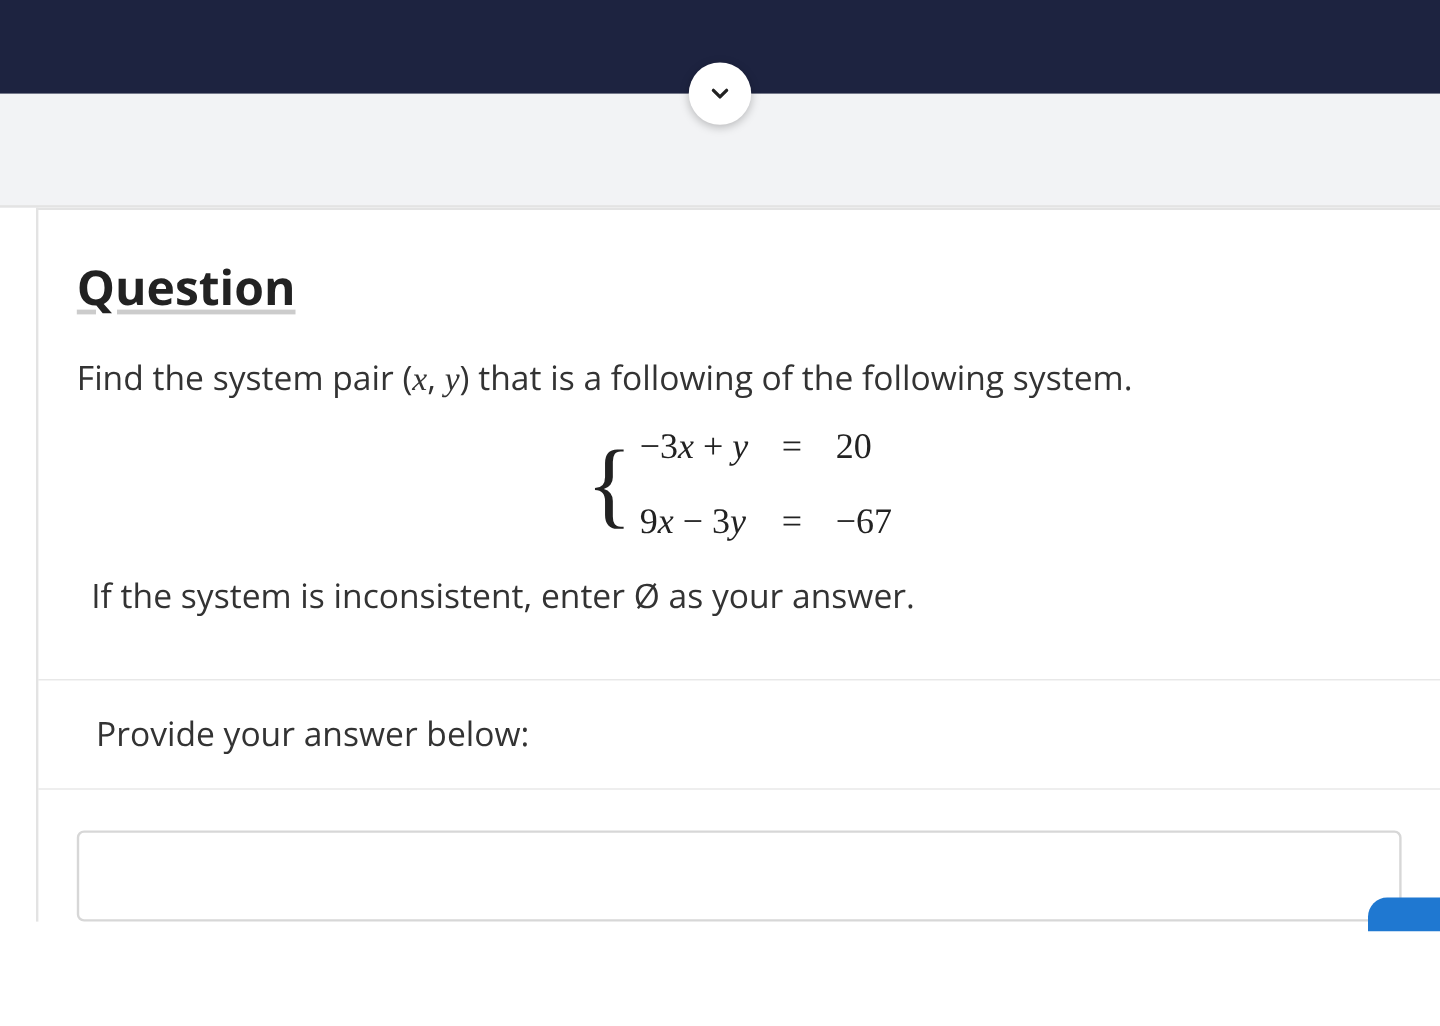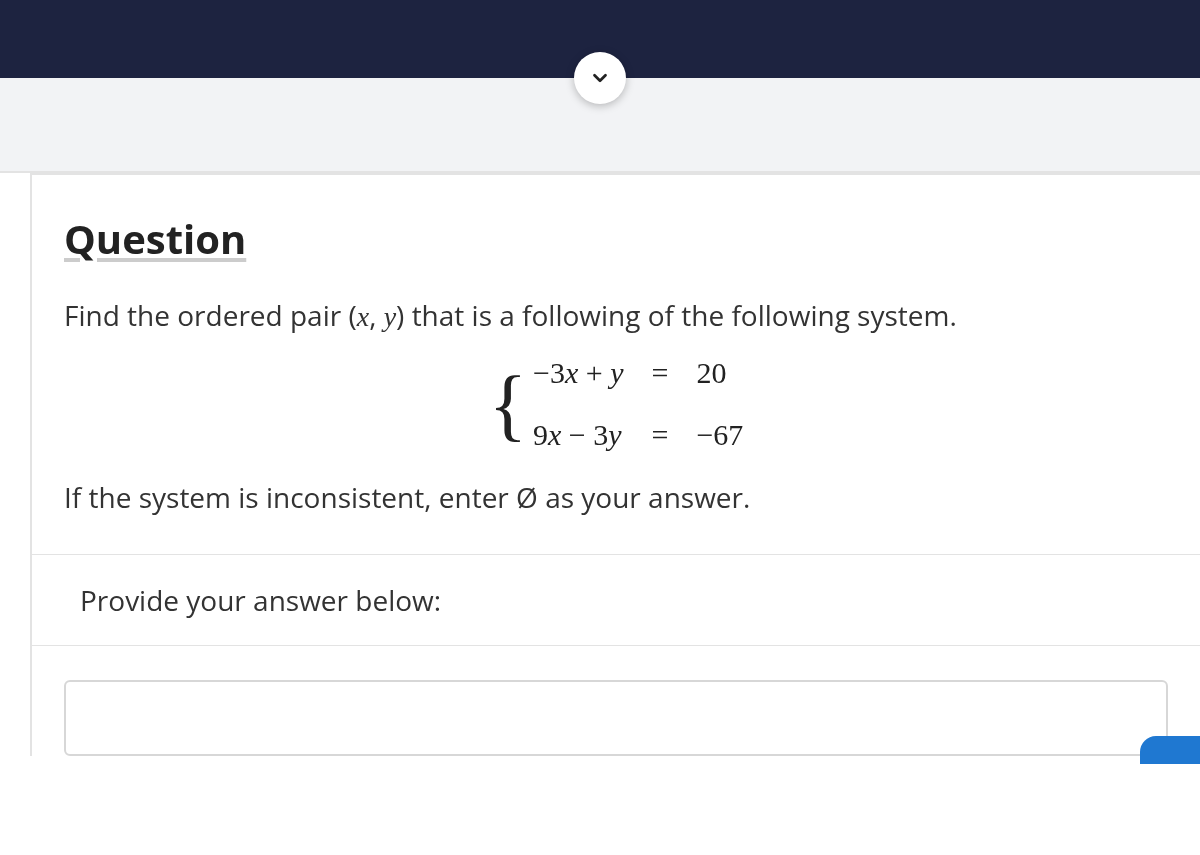--- a/index.html
+++ b/index.html
@@ -89,21 +89,21 @@
     row-gap: 4px;
     align-items: center;
     gap: 28px;
   }
   .eq-lhs { text-align: left; white-space: nowrap; }
   .eq-eq { text-align: center; }
   .eq-rhs { text-align: left; white-space: nowrap; }
   .q-note {
     font-size: 28px;
     color: #333;
-    margin: 0;
+    margin: 12px;
     line-height: 1.5;
   }
   .answer-label-row {
     padding: 26px 48px;
     border-bottom: 1px solid #e3e3e3;
     font-size: 28px;
     color: #333;
   }
   .answer-input-row {
     padding: 34px 32px 0 32px;
@@ -144,21 +144,21 @@
         </svg>
     </div>
   </div>
   <div class="gray-band"></div>
 
   <div class="question-card">
     <div class="card-inner">
       <h1 class="q-title">Question</h1>
 
       <p class="q-prompt">
-        <span>Find the ordered pair (</span><span class="math-var">x</span><span>, </span><span class="math-var">y</span><span>) that is a following of the following system.</span>
+        <span>Find the system pair (</span><span class="math-var">x</span><span>, </span><span class="math-var">y</span><span>) that is a following of the following system.</span>
       </p>
 
       <div class="system-eq">
         <div class="brace">{</div>
         <div class="eq-grid">
           <div class="eq-lhs">
             <span>−3</span><span class="math-var">x</span><span> + </span><span class="math-var">y</span>
           </div>
           <div class="eq-eq">=</div>
           <div class="eq-rhs">20</div>

